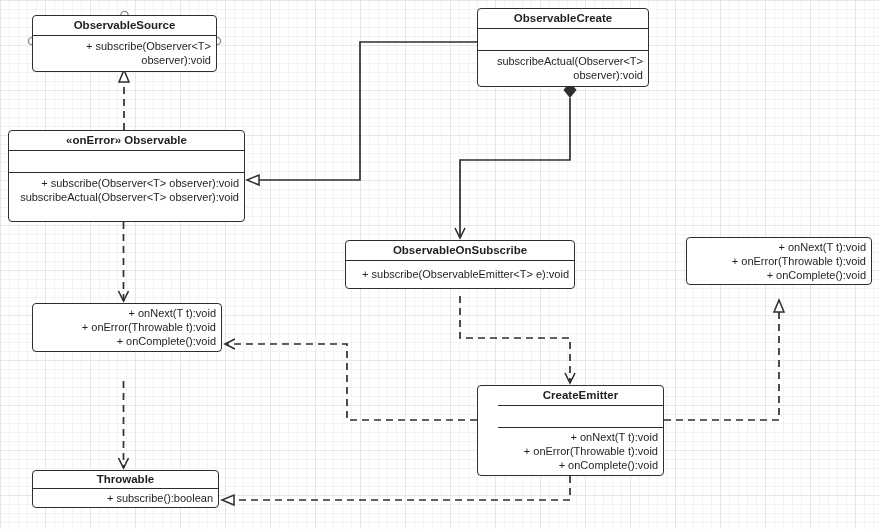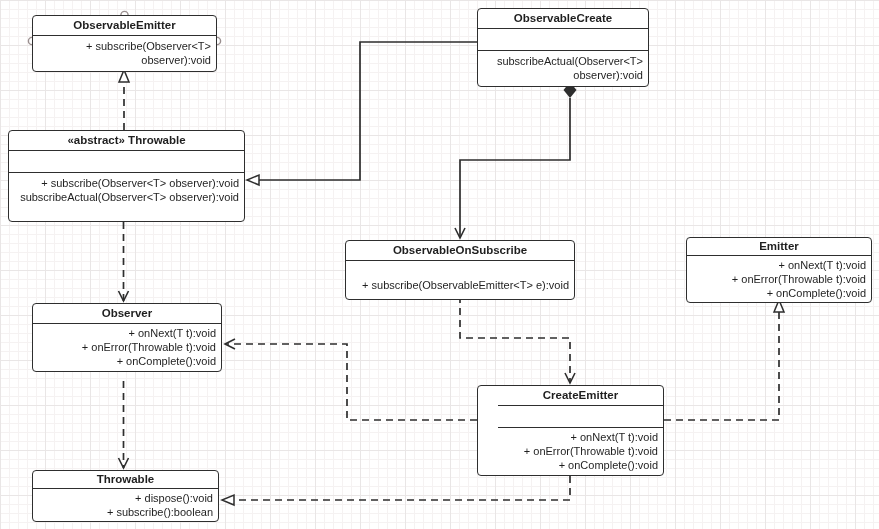--- a/index.html
+++ b/index.html
@@ -64,79 +64,76 @@
         <path d="M0,-6 L0,6 M-6,0 L6,0"></path>
         <path d="M0,-9 L-2.6,-5.5 L2.6,-5.5 Z" stroke-width="0"></path>
         <path d="M0,9 L-2.6,5.5 L2.6,5.5 Z" stroke-width="0"></path>
         <path d="M-9,0 L-5.5,-2.6 L-5.5,2.6 Z" stroke-width="0"></path>
         <path d="M9,0 L5.5,-2.6 L5.5,2.6 Z" stroke-width="0"></path>
       </g>
     </g>
   </svg>
 
   <div class="uml-box" style="left:32px;top:15px;width:185px;">
-    <div class="uml-title">ObservableEmitter</div>
+    <div class="uml-title">ObservableSource</div>
     <div class="uml-methods">
       <div class="uml-line">+ subscribe(Observer&lt;T&gt; observer):void</div>
     </div>
   </div>
 
   <div class="uml-box" style="left:477px;top:8px;width:172px;">
     <div class="uml-title">ObservableCreate</div>
     <div class="uml-empty"></div>
     <div class="uml-methods">
       <div class="uml-line">subscribeActual(Observer&lt;T&gt; observer):void</div>
     </div>
   </div>
 
   <div class="uml-box" style="left:8px;top:130px;width:237px;height:92px;">
-    <div class="uml-title">«abstract» Throwable</div>
+    <div class="uml-title">«onError» Observable</div>
     <div class="uml-empty"></div>
     <div class="uml-methods">
       <div class="uml-line">+ subscribe(Observer&lt;T&gt; observer):void</div>
       <div class="uml-line">subscribeActual(Observer&lt;T&gt; observer):void</div>
     </div>
   </div>
 
   <div class="uml-box" style="left:345px;top:240px;width:230px;">
     <div class="uml-title">ObservableOnSubscribe</div>
-    <div class="uml-methods" style="padding-top:6px;padding-bottom:7px;margin-top:11px;">
+    <div class="uml-methods" style="padding-top:6px;padding-bottom:7px;">
       <div class="uml-line">+ subscribe(ObservableEmitter&lt;T&gt; e):void</div>
     </div>
   </div>
 
   <div class="uml-box" style="left:686px;top:237px;width:186px;">
-    <div class="uml-title" style="padding:2px 4px 3px 4px;">Emitter</div>
     <div class="uml-methods" style="padding-top:2px;padding-bottom:2px;">
       <div class="uml-line">+ onNext(T t):void</div>
       <div class="uml-line">+ onError(Throwable t):void</div>
       <div class="uml-line">+ onComplete():void</div>
     </div>
   </div>
 
   <div class="uml-box" style="left:32px;top:303px;width:190px;">
-    <div class="uml-title">Observer</div>
     <div class="uml-methods" style="padding-top:2px;padding-bottom:3px;">
       <div class="uml-line">+ onNext(T t):void</div>
       <div class="uml-line">+ onError(Throwable t):void</div>
       <div class="uml-line">+ onComplete():void</div>
     </div>
   </div>
 
   <div class="uml-box" style="left:477px;top:385px;width:187px;padding-left:20px;">
     <div class="uml-title">CreateEmitter</div>
     <div class="uml-empty"></div>
     <div class="uml-methods" style="padding-top:2px;padding-bottom:3px;">
       <div class="uml-line">+ onNext(T t):void</div>
       <div class="uml-line">+ onError(Throwable t):void</div>
       <div class="uml-line">+ onComplete():void</div>
     </div>
   </div>
 
   <div class="uml-box" style="left:32px;top:470px;width:187px;">
     <div class="uml-title" style="padding:2px 4px 3px 4px;">Throwable</div>
     <div class="uml-methods" style="padding-top:2px;padding-bottom:2px;">
-      <div class="uml-line">+ dispose():void</div>
       <div class="uml-line">+ subscribe():boolean</div>
     </div>
   </div>
 
 </div>
 
 </body></html>

